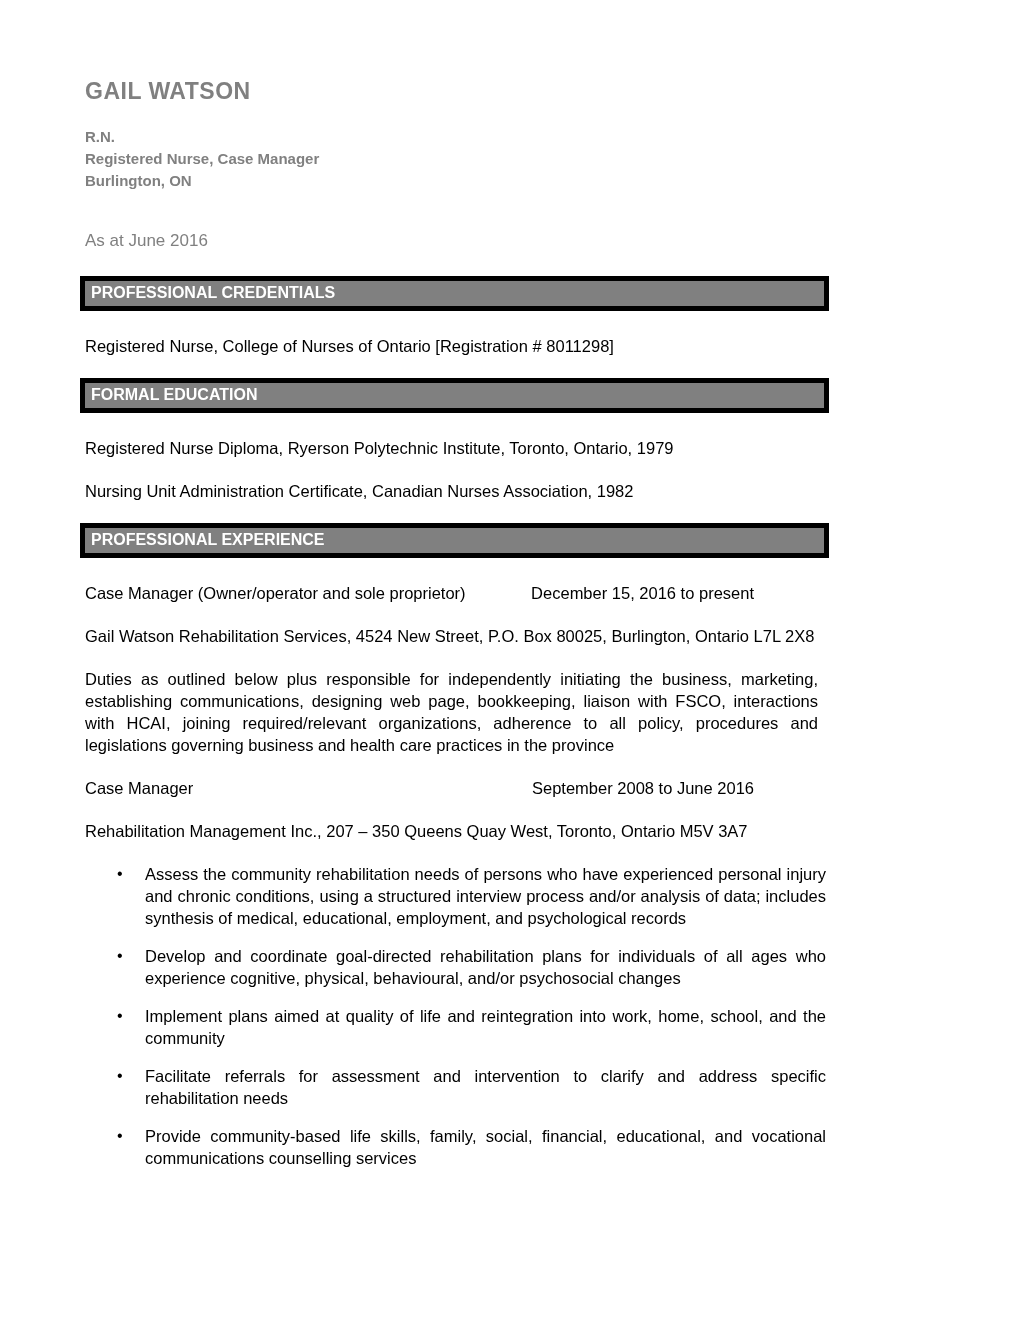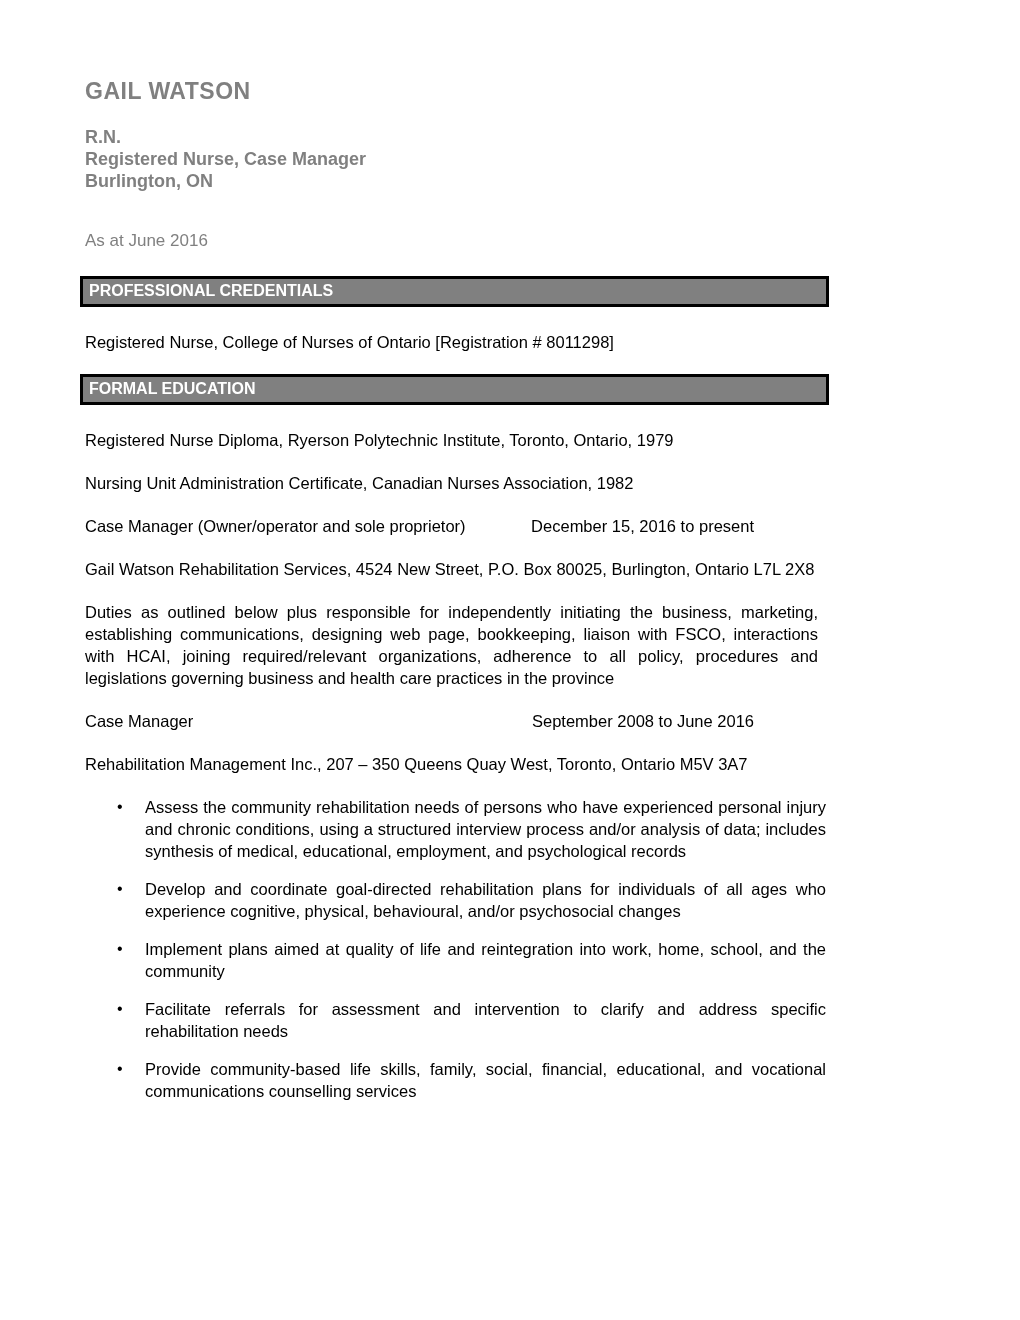--- a/index.html
+++ b/index.html
@@ -27,41 +27,41 @@
     font-size: 23px;
     line-height: 1.2;
     font-weight: bold;
     color: var(--accent-gray, #808080);
     margin: 0 0 20px 0;
     letter-spacing: 0.5px;
   }
   .subtitle {
     color: var(--accent-gray, #808080);
     font-weight: bold;
-    font-size: 18px;
+    font-size: 15px;
     line-height: 22px;
     margin: 0 0 38px 0;
   }
   .as-at {
     color: var(--accent-gray, #808080);
     font-size: 17px;
     margin: 0 0 24px 0;
   }
   p {
     margin: 0 8px 21px 0;
   }
   .bar {
     background: var(--bar-bg, #808080);
     color: var(--bar-text, #ffffff);
     font-weight: bold;
     font-size: 16px;
     line-height: 20px;
     padding: 2px 6px 3px 6px;
     margin: 12px -3px 24px -5px;
-    border: 3px solid #000000;
+    border: 5px solid #000000;
   }
   .bar.first {
     margin-top: 0;
   }
   .just {
     text-align: justify;
   }
   .job-head {
     display: flex;
     justify-content: space-between;
@@ -111,20 +111,21 @@
 
   <p class="as-at">As at June 2016</p>
 
   <div class="bar first">PROFESSIONAL CREDENTIALS</div>
   <p>Registered Nurse, College of Nurses of Ontario [Registration # 8011298]</p>
 
   <div class="bar">FORMAL EDUCATION</div>
   <p>Registered Nurse Diploma, Ryerson Polytechnic Institute, Toronto, Ontario, 1979</p>
   <p>Nursing Unit Administration Certificate, Canadian Nurses Association, 1982</p>
 
+  <div class="bar">PROFESSIONAL EXPERIENCE</div>
 
   <div class="job-head">
     <span><span class="u">Case Manager</span><span> (Owner/operator and sole proprietor)</span></span>
     <span class="job-date">December 15, 2016 to present</span>
   </div>
 
   <p class="nowrap"><b>Gail Watson Rehabilitation Services</b><span>, 4524 New Street, P.O. Box 80025, Burlington, Ontario L7L 2X8</span></p>
 
   <p class="just">Duties as outlined below plus responsible for independently initiating the business, marketing, establishing communications, designing web page, bookkeeping, liaison with FSCO, interactions with HCAI, joining required/relevant organizations, adherence to all policy, procedures and legislations governing business and health care practices in the province</p>
 

